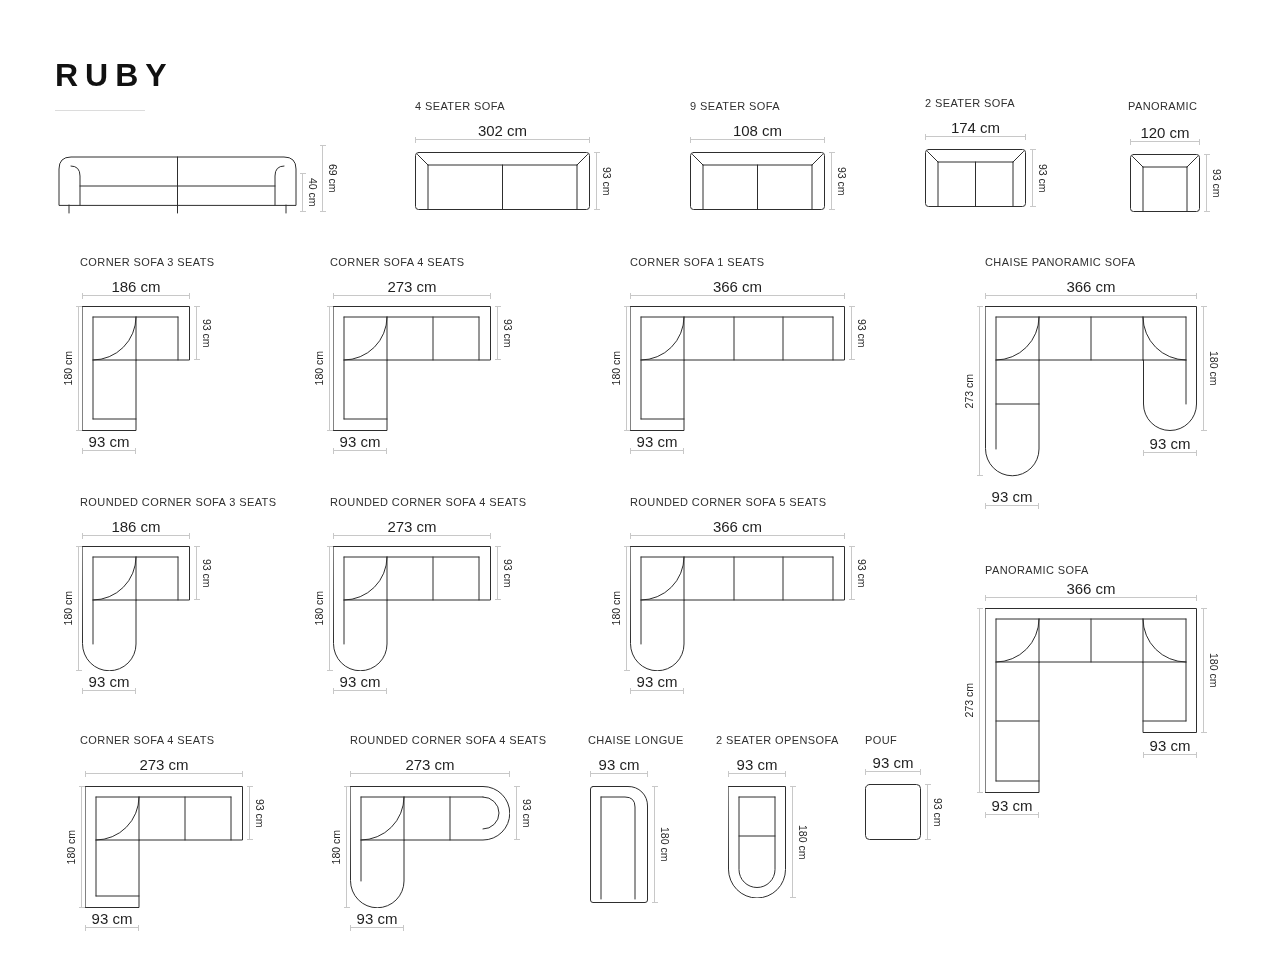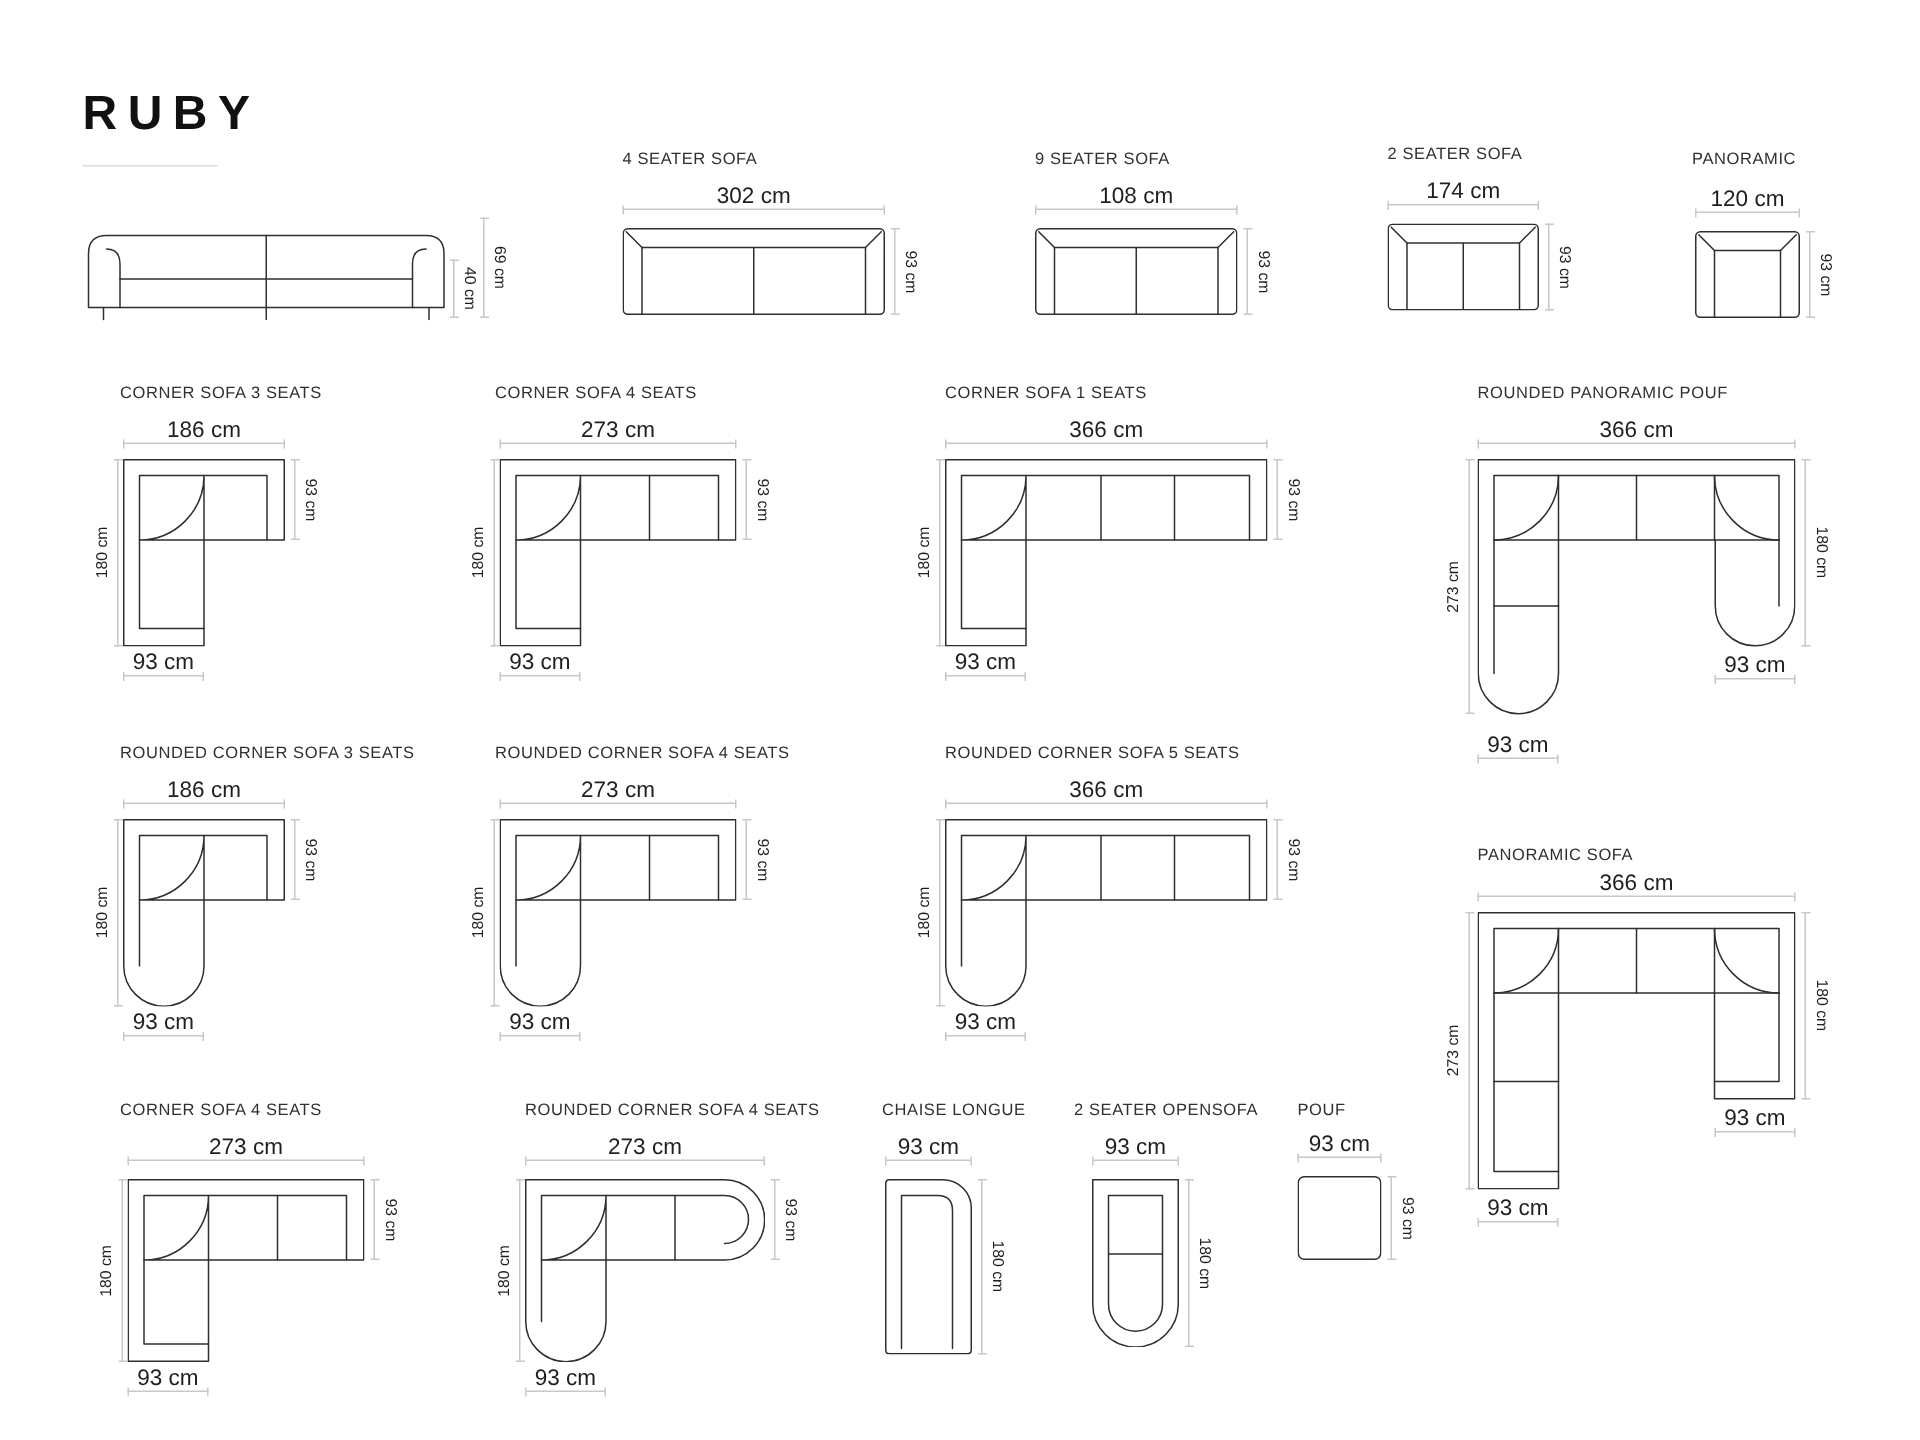--- a/index.html
+++ b/index.html
@@ -189,21 +189,21 @@
     <path d="M11,11 H203 M11,11 V113 M203,11 V54 M11,113 H54"></path>
     <path d="M54,11 A43,43 0 0 1 11,54 M54,11 V54 M11,54 H54 M104,11 V54 M153,11 V54"></path>
   </svg>
   <div class="hdim" style="left:630px;top:435px;width:54px">
     <div class="htxt">93 cm</div>
     <div class="hline"></div>
   </div>
 </div>
 
 <div class="fig">
-  <div class="ftitle" style="left:985px;top:256px">ROUNDED PANORAMIC POUF</div>
+  <div class="ftitle" style="left:985px;top:256px">CHAISE PANORAMIC SOFA</div>
   <div class="hdim" style="left:985px;top:280px;width:212px">
     <div class="htxt">366 cm</div>
     <div class="hline"></div>
   </div>
   <div class="vdim left" style="left:963px;top:306px;height:170px">
     <div class="vline"></div>
     <div class="vtxt">273 cm</div>
   </div>
   <div class="vdim" style="left:1203px;top:306px;height:125px">
     <div class="vline"></div>

